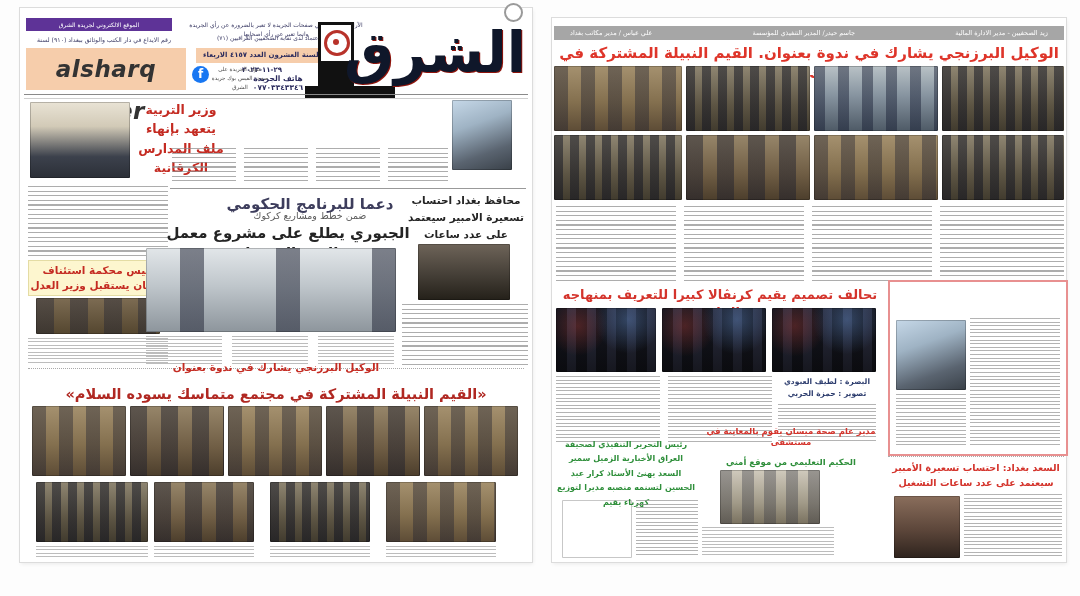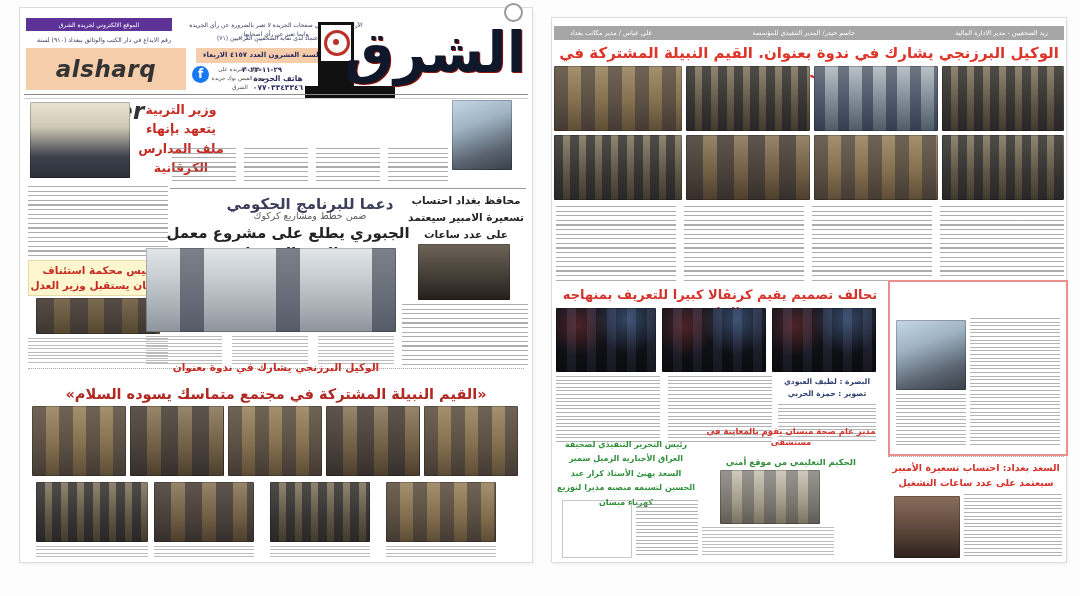--- a/index.html
+++ b/index.html
@@ -155,21 +155,21 @@
     <div class="abs tl-s" style="left:4px;top:358px;width:104px;height:66px;"></div>
     <div class="abs tl-s" style="left:116px;top:358px;width:104px;height:66px;"></div>
     <div class="abs tl-s" style="left:226px;top:386px;width:98px;height:38px;"></div>
 
     <div class="abs c hl" style="left:146px;top:408px;width:186px;font-size:8.5px;color:#d4342c;">مدير عام صحة ميسان يقوم بالمعاينة في مستشفى</div>
     <div class="abs c hl green" style="left:146px;top:439px;width:186px;font-size:8.5px;">الحكيم التعليمي من موقع أمني</div>
     <div class="abs ph ph-clinic" style="left:168px;top:452px;width:100px;height:54px;"></div>
     <div class="abs tl-cap" style="left:150px;top:509px;width:132px;height:28px;"></div>
 
 
-    <div class="abs c hl green" style="left:4px;top:420px;width:140px;height:60px;font-size:8px;line-height:1.8;">رئيس التحرير التنفيذي لصحيفة العراق الأخبارية الزميل سمير السعد يهنئ الأستاذ كرار عبد الحسين لتسنمه منصبه مديرا لتوزيع كهرباء ميسان</div>
+    <div class="abs c hl green" style="left:4px;top:420px;width:140px;height:60px;font-size:8px;line-height:1.8;">رئيس التحرير التنفيذي لصحيفة العراق الأخبارية الزميل سمير السعد يهنئ الأستاذ كرار عبد الحسين لتسنمه منصبه مديرا لتوزيع كهرباء يقيم</div>
     <div class="abs ph ph-portrait-blue" style="left:10px;top:482px;width:70px;height:58px;"></div>
     <div class="abs tl-s" style="left:84px;top:482px;width:62px;height:58px;"></div>
 
     <div class="abs" style="left:336px;top:262px;width:176px;height:172px;border:2px solid #e89090;background:#fff;">
       <div class="ph ph-waterman abs" style="left:6px;top:38px;width:70px;height:70px;"></div>
       <div class="tl-s abs" style="left:80px;top:36px;width:90px;height:130px;"></div>
       <div class="tl-s abs" style="left:6px;top:112px;width:70px;height:54px;"></div>
     </div>
 
     <div class="abs dotrule" style="left:336px;top:438px;width:176px;"></div>

